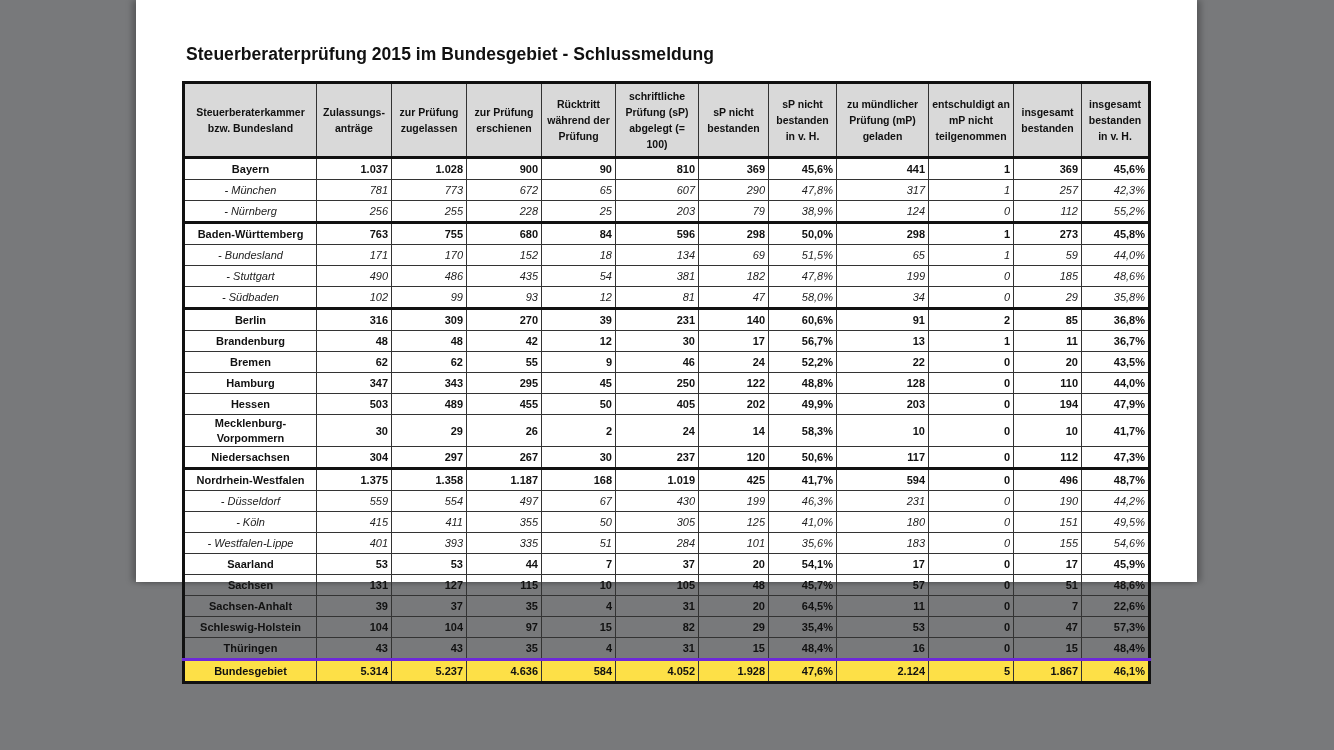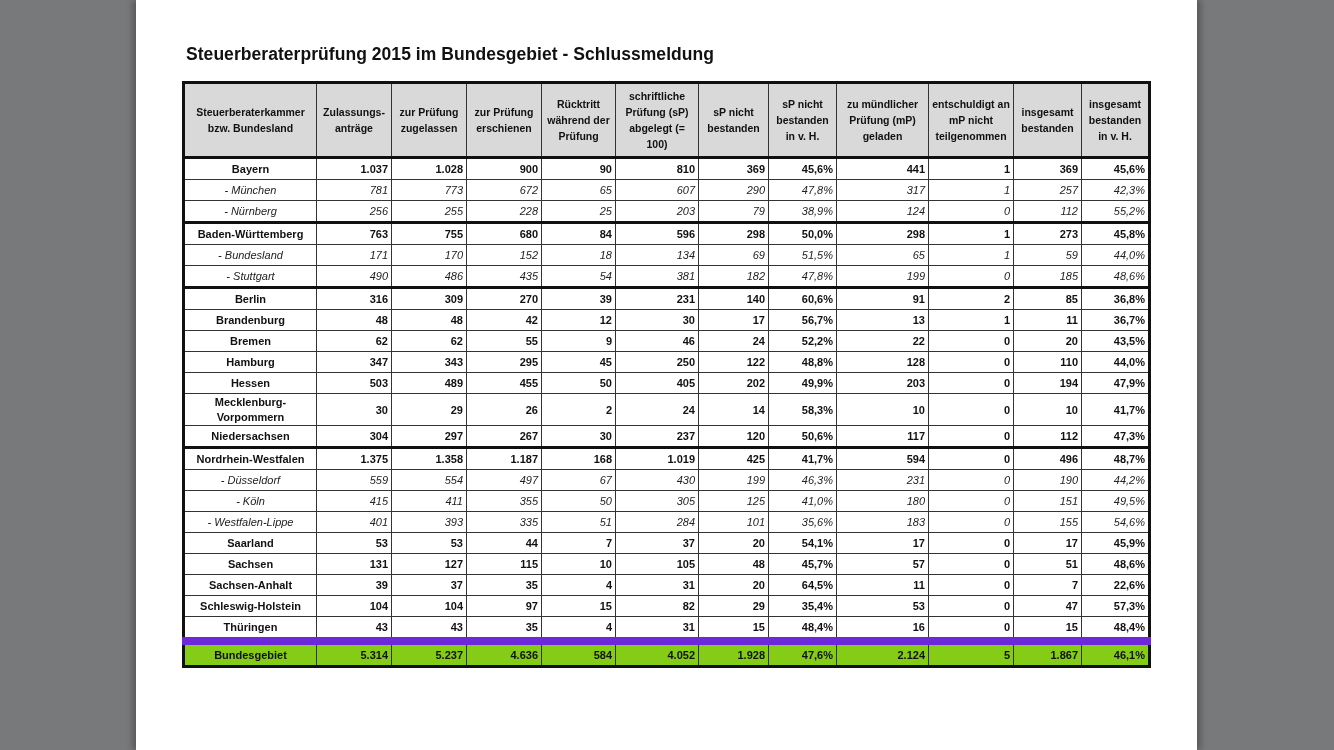--- a/index.html
+++ b/index.html
@@ -3,21 +3,21 @@
 <meta charset="utf-8">
 <style>
   html, body { margin: 0; padding: 0; }
   body {
     width: 1334px; height: 750px; overflow: hidden;
     background: #78797b;
     font-family: "Liberation Sans", "DejaVu Sans", sans-serif;
     position: relative;
   }
   .page {
-    position: absolute; left: 136px; top: 0; width: 1061px; height: 750px;
+    position: absolute; left: 136px; top: 0; width: 1061px; height: 582px;
     background: #ffffff;
     box-shadow: -4px 0 6px rgba(0,0,0,0.25), 4px 0 6px rgba(0,0,0,0.25);
   }
   .title {
     position: absolute; left: 50px; top: 44px;
     font-size: 17.5px; font-weight: bold; color: #111;
     letter-spacing: 0.05px; white-space: nowrap;
   }
   table.report {
     position: absolute; left: 46px; top: 81px;
@@ -39,21 +39,21 @@
     height: 72px;
     border-bottom: 3px solid #111;
   }
   table.report td { height: 20px; line-height: 20px; text-align: right; }
   table.report td.name { text-align: center; }
   tr.main td { font-weight: bold; }
   tr.sub td { font-style: italic; font-weight: normal; color: #222; }
   tr.group-start td { border-top: 3px solid #111; }
   tr.tall td { height: 31px; }
   tr.tall td.name { line-height: 15px; white-space: normal; }
-  tr.total td { background: #84cc16; font-weight: bold; border-top: 8px solid #6d28d9; }
+  tr.total td { background: #fde047; font-weight: bold; border-top: 3px solid #6d28d9; }
 </style>
 </head>
 <body>
 
 <div class="page">
   <div class="title">Steuerberaterprüfung 2015 im Bundesgebiet - Schlussmeldung</div>
 
   <table class="report">
     <colgroup>
       <col style="width:133px">
@@ -163,20 +163,34 @@
           <td>435</td>
           <td>54</td>
           <td>381</td>
           <td>182</td>
           <td>47,8%</td>
           <td>199</td>
           <td>0</td>
           <td>185</td>
           <td>48,6%</td>
         </tr>
+        <tr class="sub">
+          <td class="name">- Südbaden</td>
+          <td>102</td>
+          <td>99</td>
+          <td>93</td>
+          <td>12</td>
+          <td>81</td>
+          <td>47</td>
+          <td>58,0%</td>
+          <td>34</td>
+          <td>0</td>
+          <td>29</td>
+          <td>35,8%</td>
+        </tr>
         <tr class="main group-start">
           <td class="name">Berlin</td>
           <td>316</td>
           <td>309</td>
           <td>270</td>
           <td>39</td>
           <td>231</td>
           <td>140</td>
           <td>60,6%</td>
           <td>91</td>

